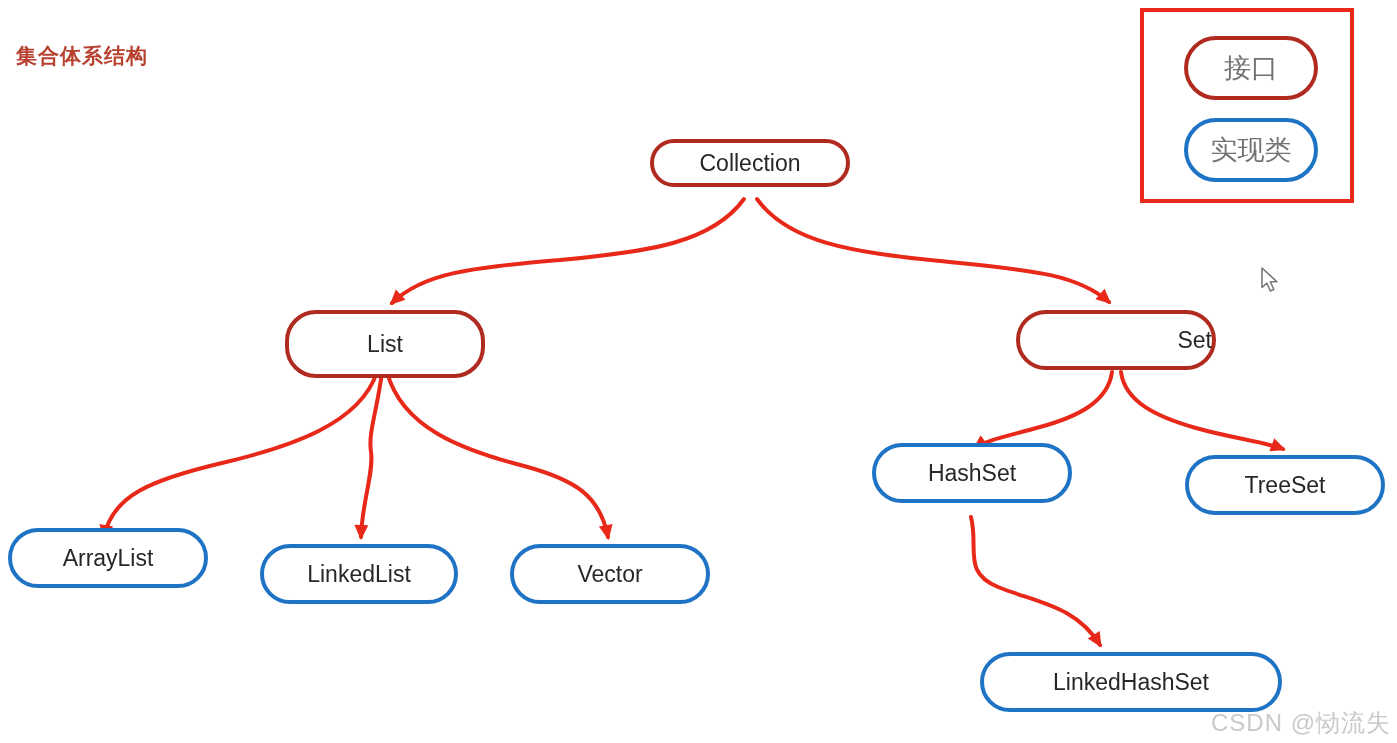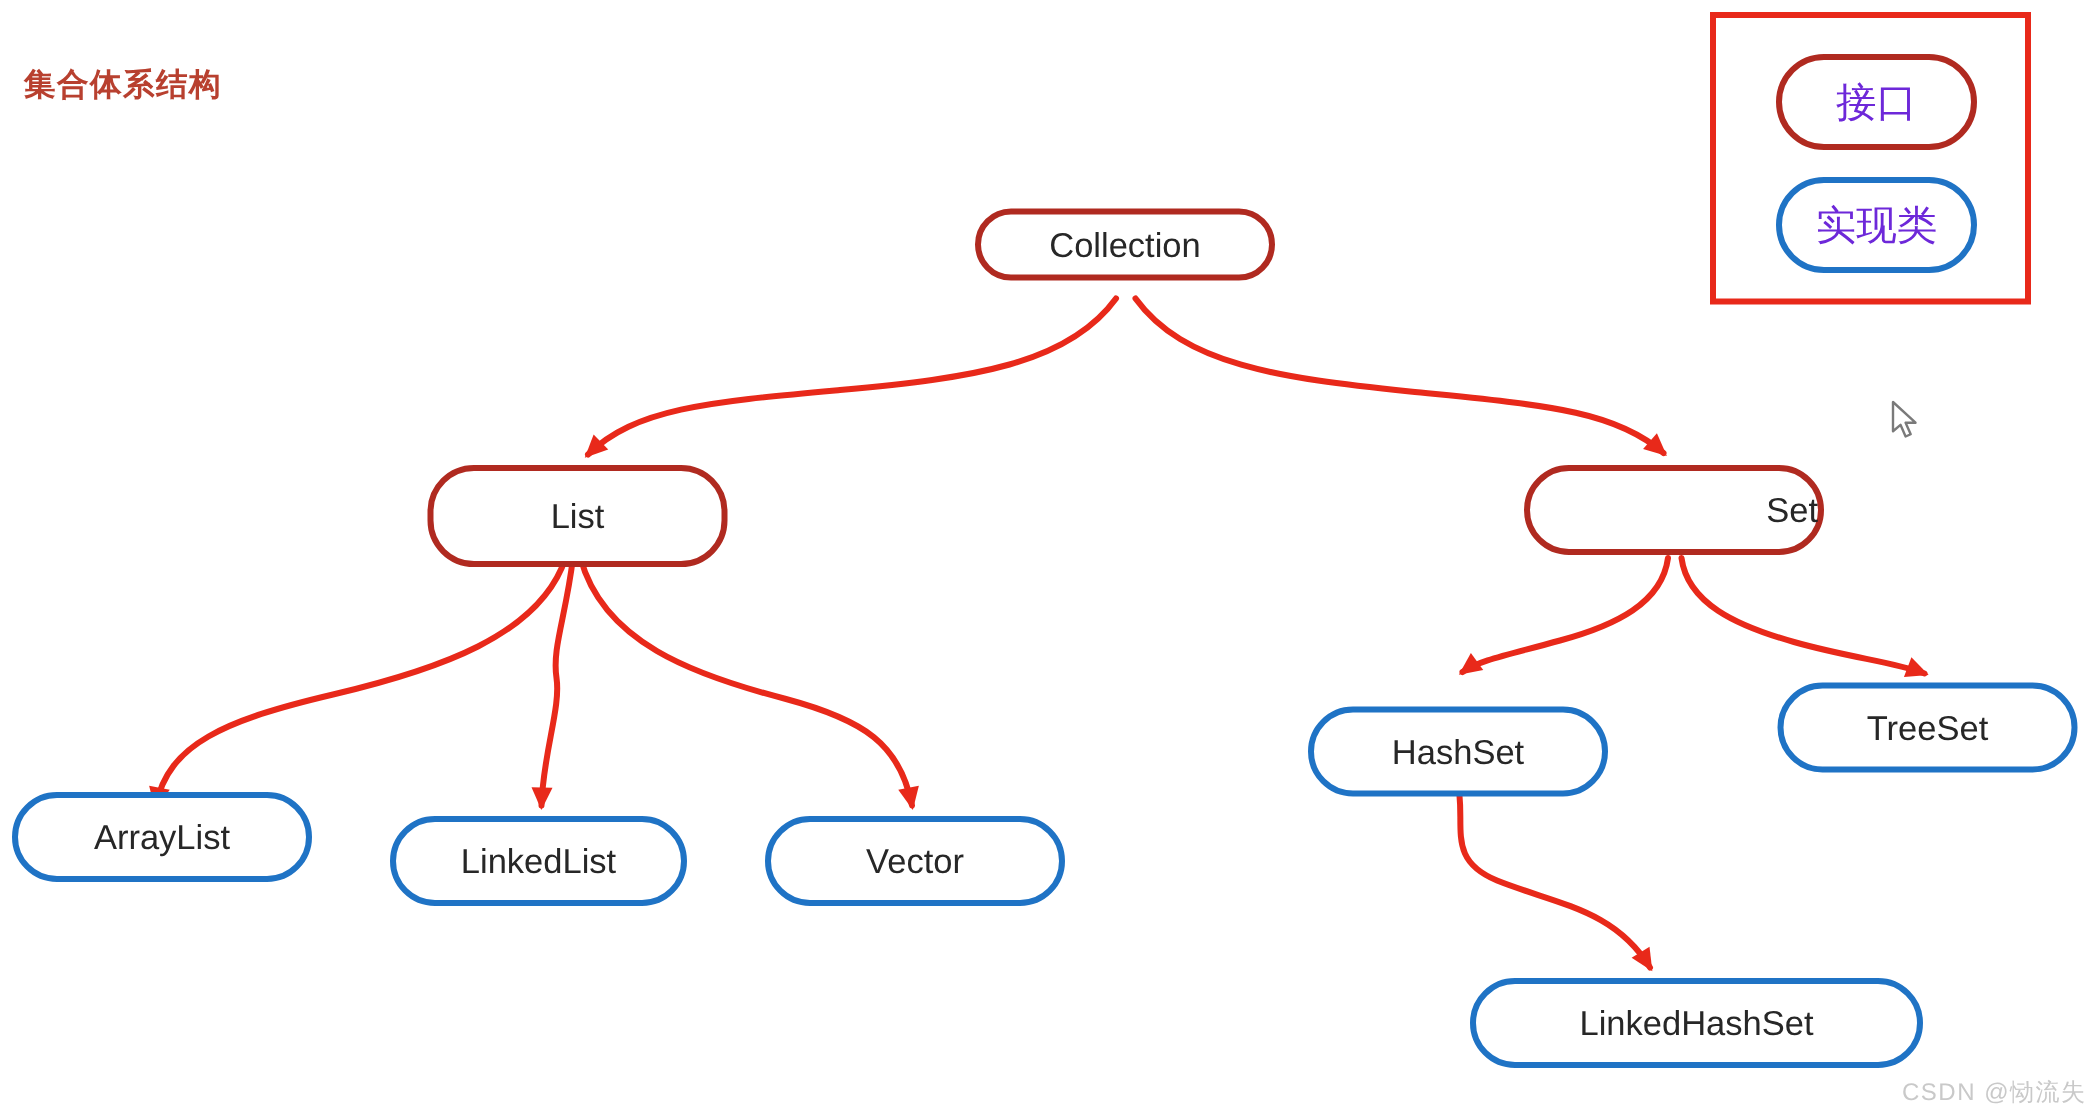--- a/index.html
+++ b/index.html
@@ -28,42 +28,42 @@
   }
   .node.interface{border:4px solid var(--interface-border,#b02a20);}
   .node.impl{border:4px solid var(--implementation-border,#1f73c5);}
 
   #n-collection{left:650px;top:139px;width:200px;height:48px;}
   #n-list{left:285px;top:310px;width:200px;height:68px;}
   #n-set{left:1016px;top:310px;width:200px;height:60px;justify-content:flex-end;}
   #n-arraylist{left:8px;top:528px;width:200px;height:60px;}
   #n-linkedlist{left:260px;top:544px;width:198px;height:60px;}
   #n-vector{left:510px;top:544px;width:200px;height:60px;}
-  #n-hashset{left:872px;top:471px;width:200px;height:60px;}
+  #n-hashset{left:872px;top:443px;width:200px;height:60px;}
   #n-treeset{left:1185px;top:455px;width:200px;height:60px;}
   #n-linkedhashset{left:980px;top:652px;width:302px;height:60px;}
 
   .legend{
     position:absolute;left:1140px;top:8px;width:214px;height:195px;
     border:4px solid var(--legend-border,#e8291a);box-sizing:border-box;
     background:#ffffff;
   }
   .legend .pill{
     position:absolute;left:40px;width:134px;height:64px;
     border-radius:33px;display:flex;align-items:center;justify-content:center;
-    font-size:27px;color:#6d28d9;box-sizing:border-box;background:#fff;
+    font-size:27px;color:#737373;box-sizing:border-box;background:#fff;
   }
   .legend .pill.interface{top:24px;border:4px solid var(--interface-border,#b02a20);}
   .legend .pill.impl{top:106px;border:4px solid var(--implementation-border,#1f73c5);}
 
   .cursor{position:absolute;left:1258px;top:266px;}
 
   .watermark{
     position:absolute;right:6px;bottom:4px;
-    font-size:16px;color:var(--watermark,#c9c9c9);letter-spacing:1px;text-align:center;
+    font-size:24px;color:var(--watermark,#c9c9c9);letter-spacing:1px;text-align:center;
   }
 </style>
 </head>
 <body>
 
 <div class="stage">
 
   <h1 class="title">集合体系结构</h1>
 
   <svg class="edges" viewBox="0 0 1397 743">

